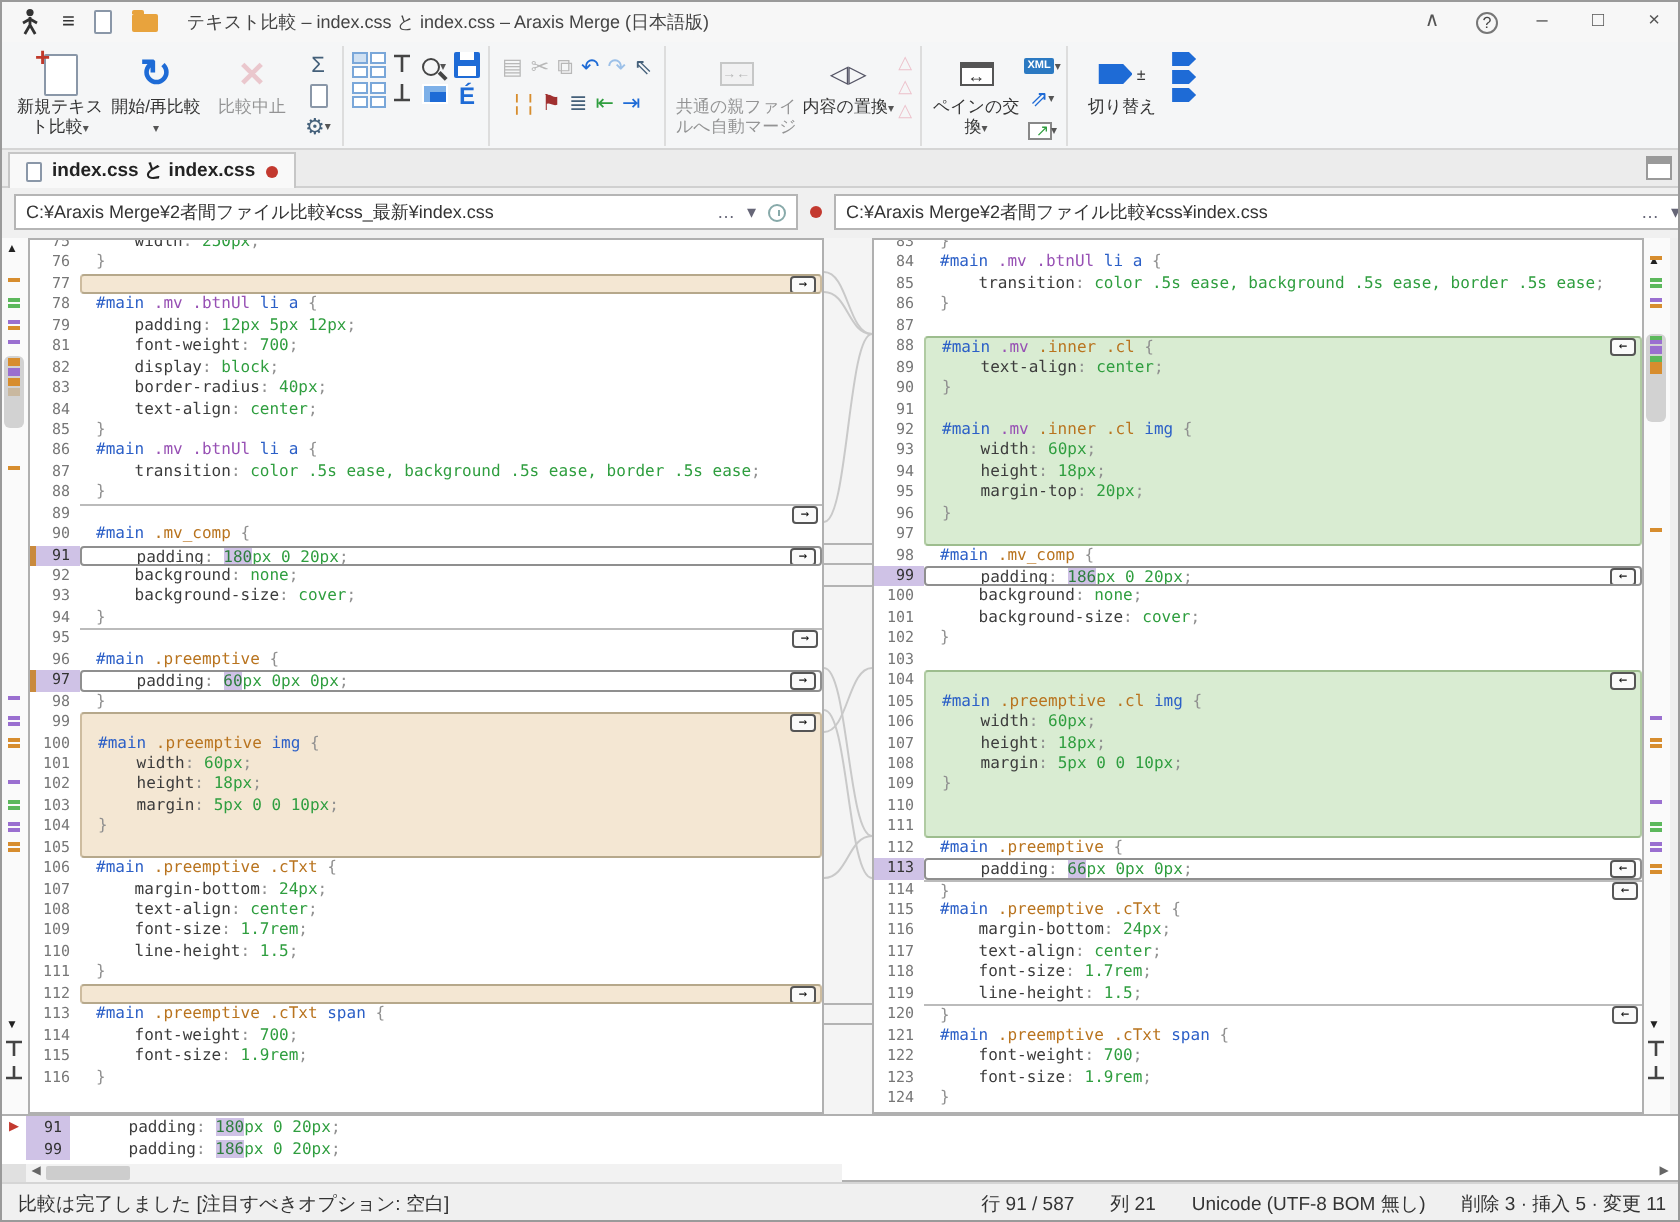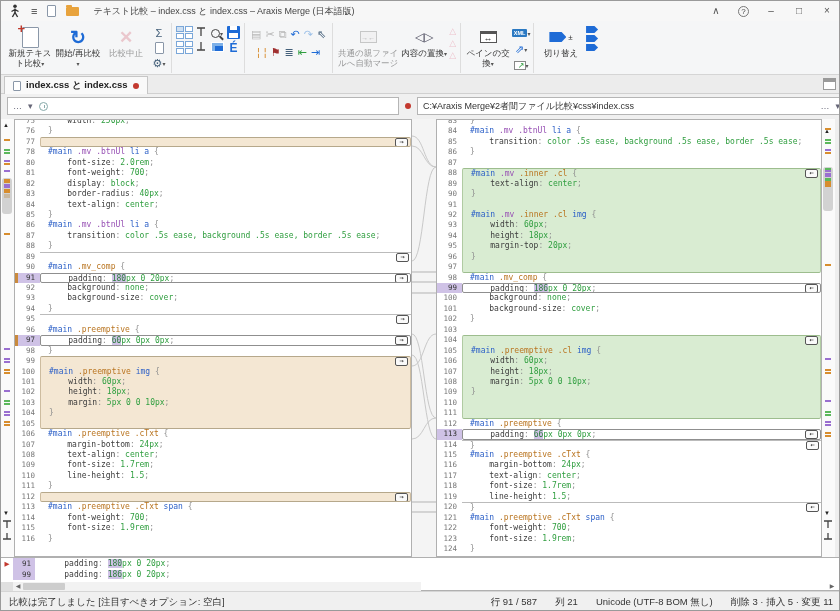--- a/index.html
+++ b/index.html
@@ -307,20 +307,21 @@
     <div class="tab">
       <span class="doc-ico"></span>
       <span>index.css と index.css</span>
       <span class="reddot"></span>
     </div>
     <span class="panebtn"></span>
   </div>
 
   <div class="pathrow">
     <div class="pathbox" style="left:6px;width:392px;">
+      <span class="ptext">C:¥Araxis Merge¥2者間ファイル比較¥css_最新¥index.css</span>
       <span class="pbicons">
         <span>…</span>
         <span>▾</span>
         <span class="clock"></span>
       </span>
     </div>
     <span class="reddot" style="position:absolute;left:404px;top:9px;"></span>
     <div class="pathbox" style="left:416px;width:444px;">
       <span class="ptext">C:¥Araxis Merge¥2者間ファイル比較¥css¥index.css</span>
       <span class="pbicons">
@@ -373,22 +374,22 @@
           </div>
           <div class="crow beige bs be btnr">
             <span class="ln">77</span>
             <div class="cbody"><span class="mbtn">→</span></div>
           </div>
           <div class="crow ">
             <span class="ln">78</span>
             <div class="cbody"><span class="sg-i">#main</span><span class="sg-c"> .mv .btnUl</span><span class="sg-t"> li a</span><span class="sg-b"> {</span></div>
           </div>
           <div class="crow ">
-            <span class="ln">80</span>
-            <div class="cbody"><span class="sg-p">    font-size</span><span class="sg-b">: </span><span class="sg-v">2.0rem</span><span class="sg-b">;</span></div>
+            <span class="ln">79</span>
+            <div class="cbody"><span class="sg-p">    padding</span><span class="sg-b">: </span><span class="sg-v">12px 5px 12px</span><span class="sg-b">;</span></div>
           </div>
           <div class="crow ">
             <span class="ln">81</span>
             <div class="cbody"><span class="sg-p">    font-weight</span><span class="sg-b">: </span><span class="sg-v">700</span><span class="sg-b">;</span></div>
           </div>
           <div class="crow ">
             <span class="ln">82</span>
             <div class="cbody"><span class="sg-p">    display</span><span class="sg-b">: </span><span class="sg-v">block</span><span class="sg-b">;</span></div>
           </div>
           <div class="crow ">

